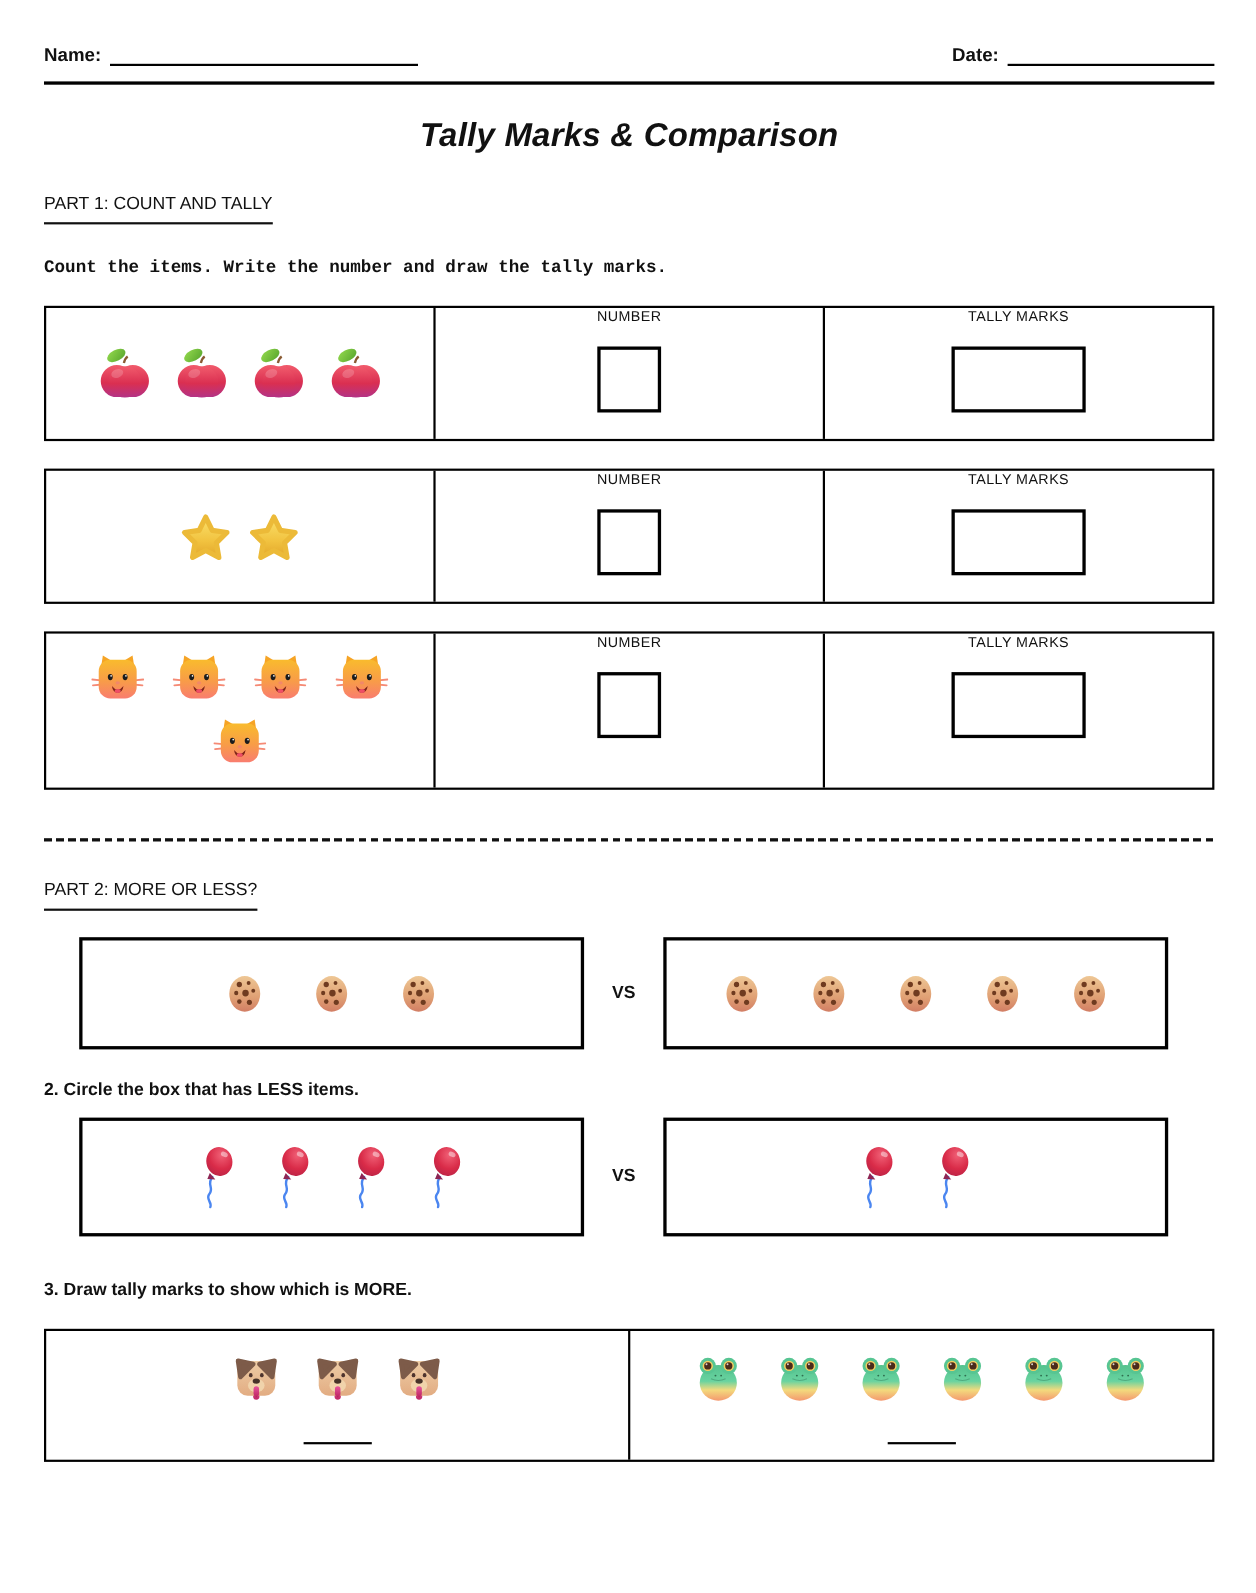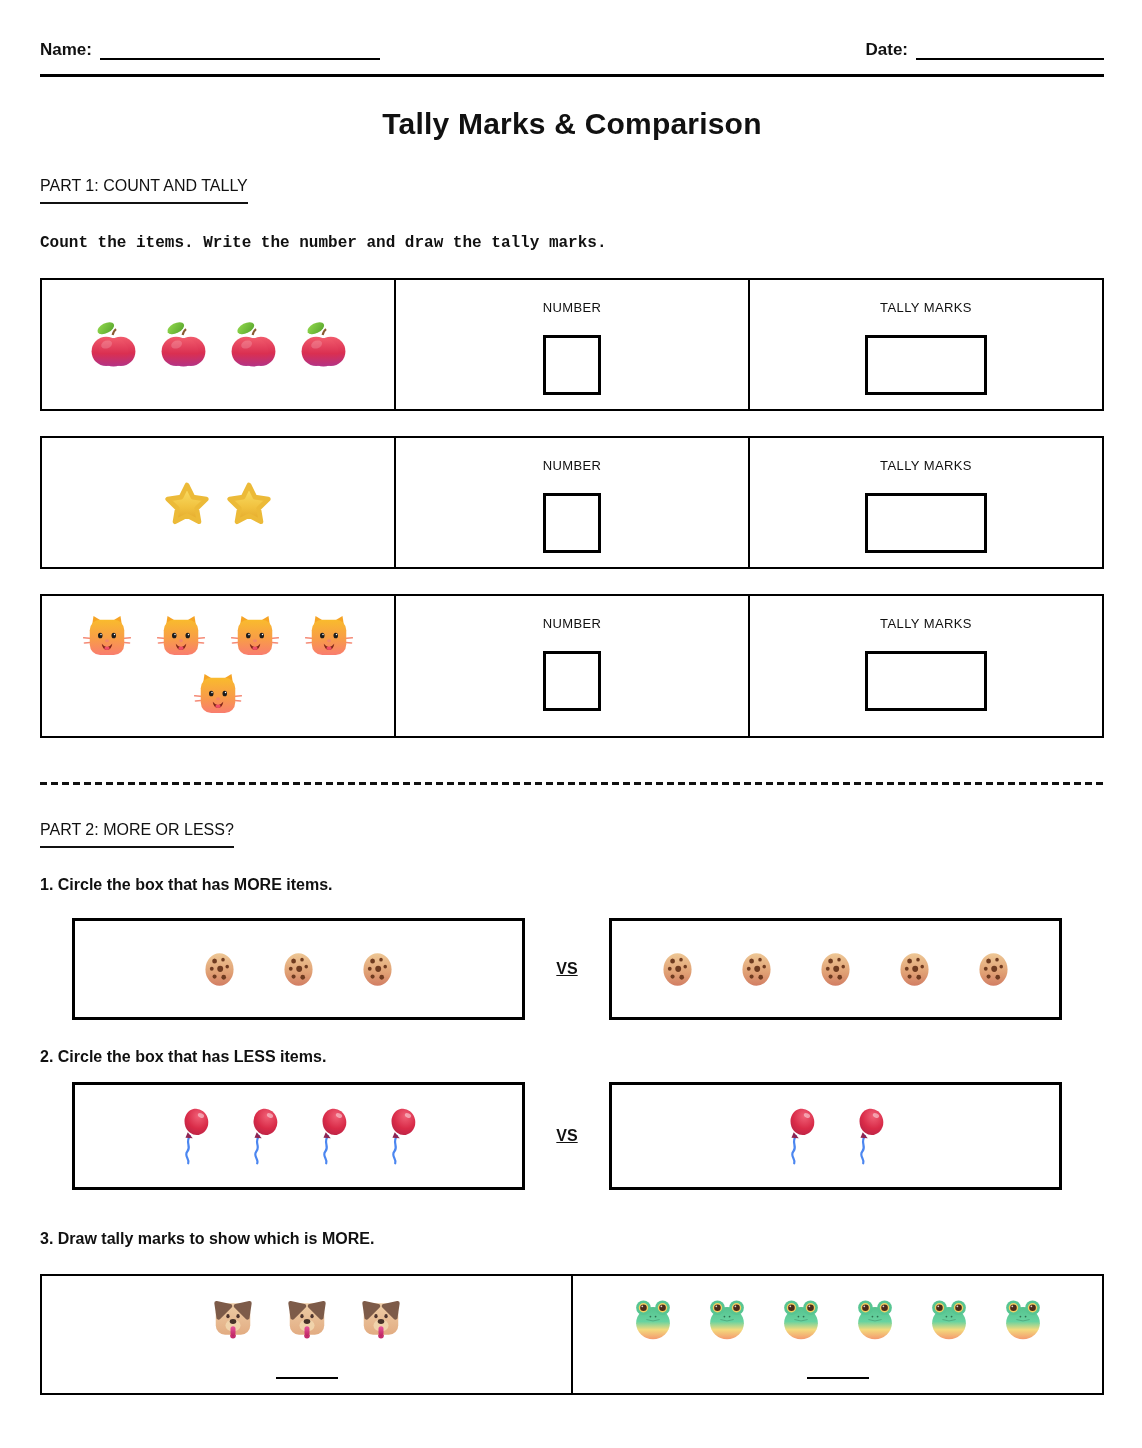--- a/index.html
+++ b/index.html
@@ -14,34 +14,34 @@
   
   .header-row {
     display:flex; justify-content:space-between; align-items:flex-end;
     border-bottom:3px solid #000; padding-bottom:14px;
   }
   .field { display:flex; align-items:flex-end; font-weight:700; font-size:17px; }
   .write-line { display:inline-block; border-bottom:2px solid #000; height:18px; margin-left:8px; }
   .name-line { width:280px; }
   .date-line { width:188px; }
 
-  .title { text-align:center; font-size:30px; font-weight:700; margin-top:30px; letter-spacing:.2px; }
+  .title { text-align:center; font-size:30px; font-weight:700; margin-top:30px; letter-spacing:.2px;font-style:italic; }
 
   .part-heading {
     display:inline-block; font-size:16px; font-weight:400;
     border-bottom:2px solid #111; padding-bottom:7px; margin-top:36px;
   }
   .instruction { font-size:16px; font-weight:700; margin-top:30px;font-family:Liberation Mono, monospace; }
 
   
   .p1-rows { margin-top:26px; }
   .p1-row { display:flex; border:2px solid #000; margin-bottom:25px; min-height:123px; align-items:stretch; }
   .p1-row.tall { min-height:144px; }
   .p1-items { flex:1 1 0; display:flex; align-items:center; justify-content:center; }
-  .p1-col { flex:1 1 0; border-left:2px solid #000; display:flex; flex-direction:column; align-items:center; padding-top:20px; padding-bottom:14px; }
+  .p1-col { flex:1 1 0; border-left:2px solid #000; display:flex; flex-direction:column; align-items:center; padding-top:0; padding-bottom:14px; }
   .col-label { font-size:13px; letter-spacing:.4px; color:#111; }
   .answer-box { margin-top:20px; border:3px solid #000; background:#fff; }
   .answer-box.number { width:58px; height:60px; }
   .answer-box.tally  { width:122px; height:60px; }
 
   
   .dashed-divider {
     margin-top:44px; height:3px;
     background:repeating-linear-gradient(90deg,#111 0 7px,transparent 7px 11px);
   }
@@ -52,21 +52,21 @@
   .q3 { margin-top:40px; }
 
   
   .cmp-row { display:flex; align-items:stretch; margin:24px 42px 0 32px; }
   .cmp-row.balloons { margin-top:16px; }
   .cmp-box {
     flex:1 1 0; border:3px solid #000; min-height:102px;
     display:flex; align-items:center; justify-content:center;
   }
   .cmp-row.balloons .cmp-box { min-height:108px; }
-  .vs { width:84px; display:flex; align-items:center; justify-content:center; font-weight:700; font-size:16px;text-decoration:underline; }
+  .vs { width:72px; display:flex; align-items:center; justify-content:center; font-weight:700; font-size:16px; }
 
   
   .q3-box { display:flex; border:2px solid #000; margin-top:26px; min-height:121px; }
   .q3-half { flex:1 1 0; display:flex; flex-direction:column; align-items:center; padding:20px 0 14px; }
   .q3-half.left { border-right:2px solid #000; }
   .blank-line { width:62px; border-bottom:2px solid #000; height:10px; margin-top:auto; }
 
   
   .item-group { display:flex; flex-wrap:wrap; align-items:center; justify-content:center; }
   .grp-apple   { gap:15px; }        .grp-apple svg   { width:55px; height:55px; }
@@ -376,25 +376,20 @@
       </div>
     </div>
   </div>
 
   <div class="dashed-divider"></div>
 
   <div>
     <span class="part-heading">PART 2: MORE OR LESS?</span>
   </div>
 
-  <div class="question q1">
-    <span>1.</span>
-    <span>Circle the box that has</span>
-    <span>MORE</span><span> items.</span>
-  </div>
   <div class="cmp-row">
     <div class="cmp-box">
       <div class="item-group grp-cookie">
   <svg viewBox="0 0 64 64" xmlns="http://www.w3.org/2000/svg">
     <defs>
       <linearGradient id="gK" x1="0" y1="0" x2="0" y2="1">
         <stop offset="0" stop-color="#eec795"></stop>
                 <stop offset="0.6" stop-color="#e0a074"></stop>
                 <stop offset="1" stop-color="#d27e64"></stop>
       </linearGradient>

